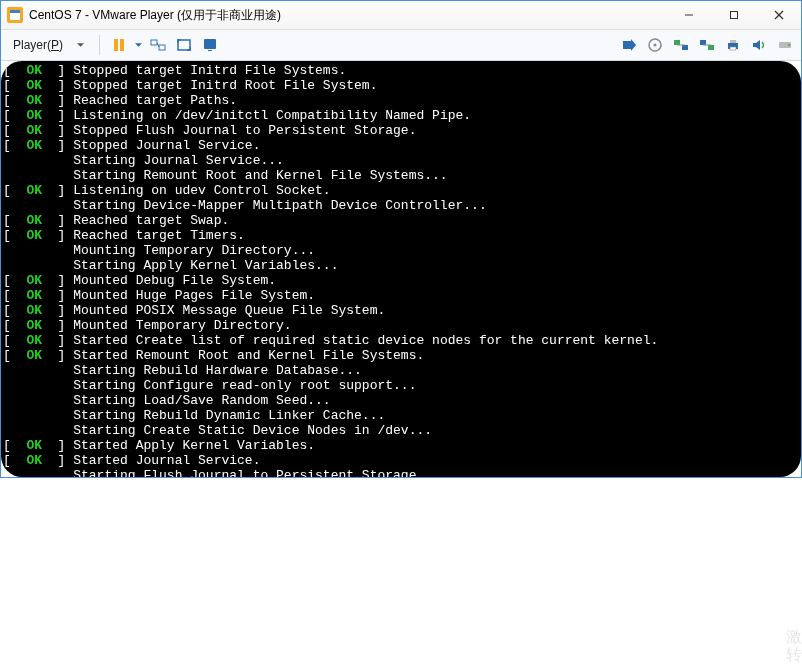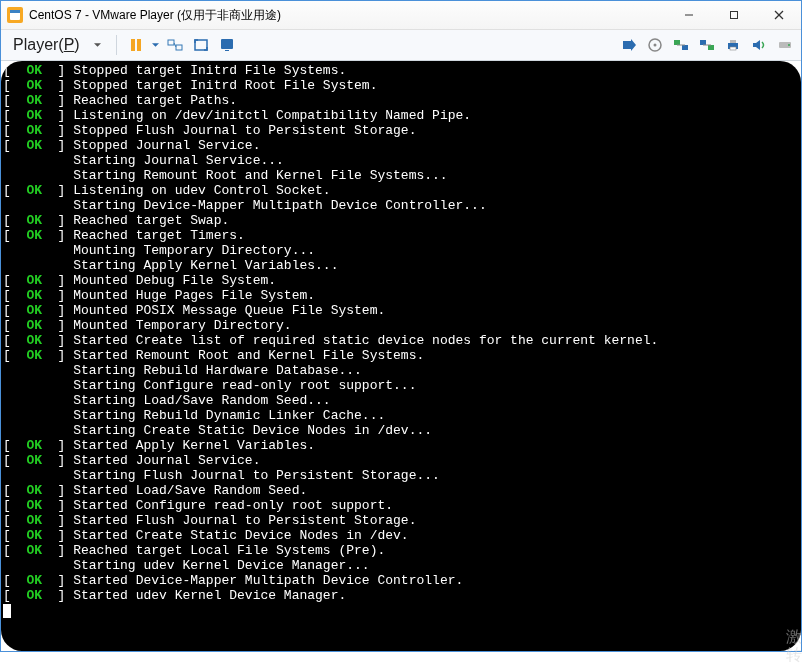--- a/index.html
+++ b/index.html
@@ -7,21 +7,21 @@
   padding: 0;
   font-family: "Segoe UI", Tahoma, sans-serif;
   font-size: 12px;
   background: #fff;
   width: 802px;
   height: 666px;
   overflow: hidden;
 }
 .window {
   width: 802px;
-  height: 652px;
+  height: 478px;
   border: 1px solid #4a90d9;
   box-sizing: border-box;
   display: flex;
   flex-direction: column;
   background: #fff;
 }
 .titlebar {
   height: 28px;
   background: linear-gradient(#fdfdfd, #f5f5f5);
   border-bottom: 1px solid #e0e0e0;
@@ -62,21 +62,21 @@
   align-items: center;
   gap: 6px;
 }
 .toolbar .left { flex:1; }
 .toolbar .menu-btn {
   display:flex;
   align-items:center;
   gap:14px;
   padding: 2px 6px;
   color:#222;
-  font-size:16px;
+  font-size:12px;
 }
 .toolbar .sep {
   width:1px;
   height:20px;
   background:#cfd6de;
   margin: 0 3px;
 }
 .toolbar .icon-btn {
   width:20px;
   height:20px;

